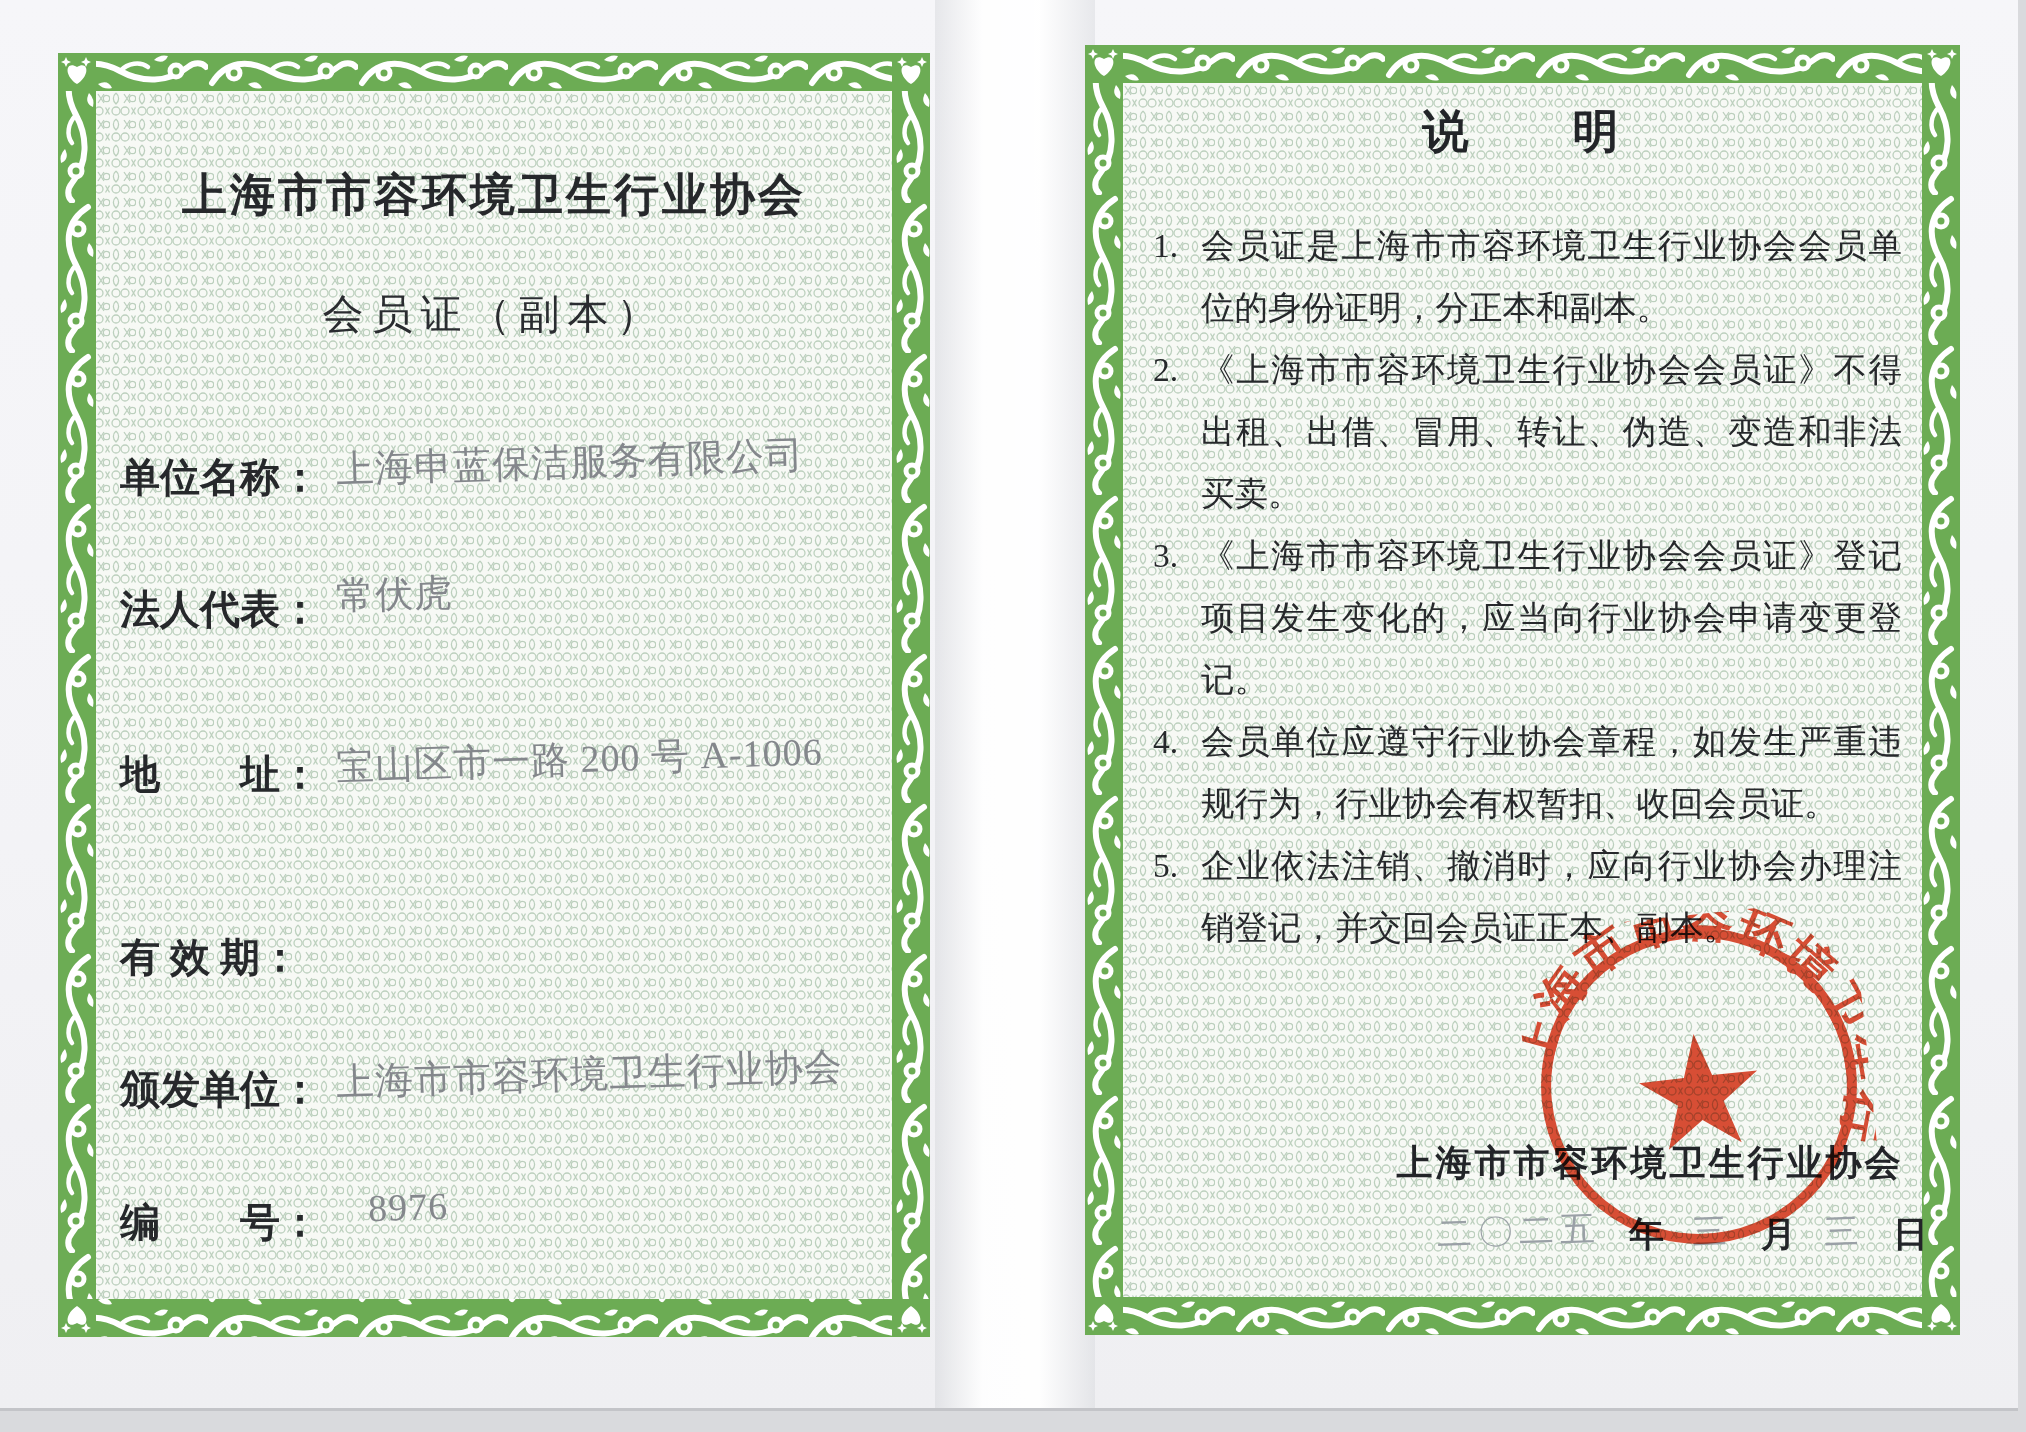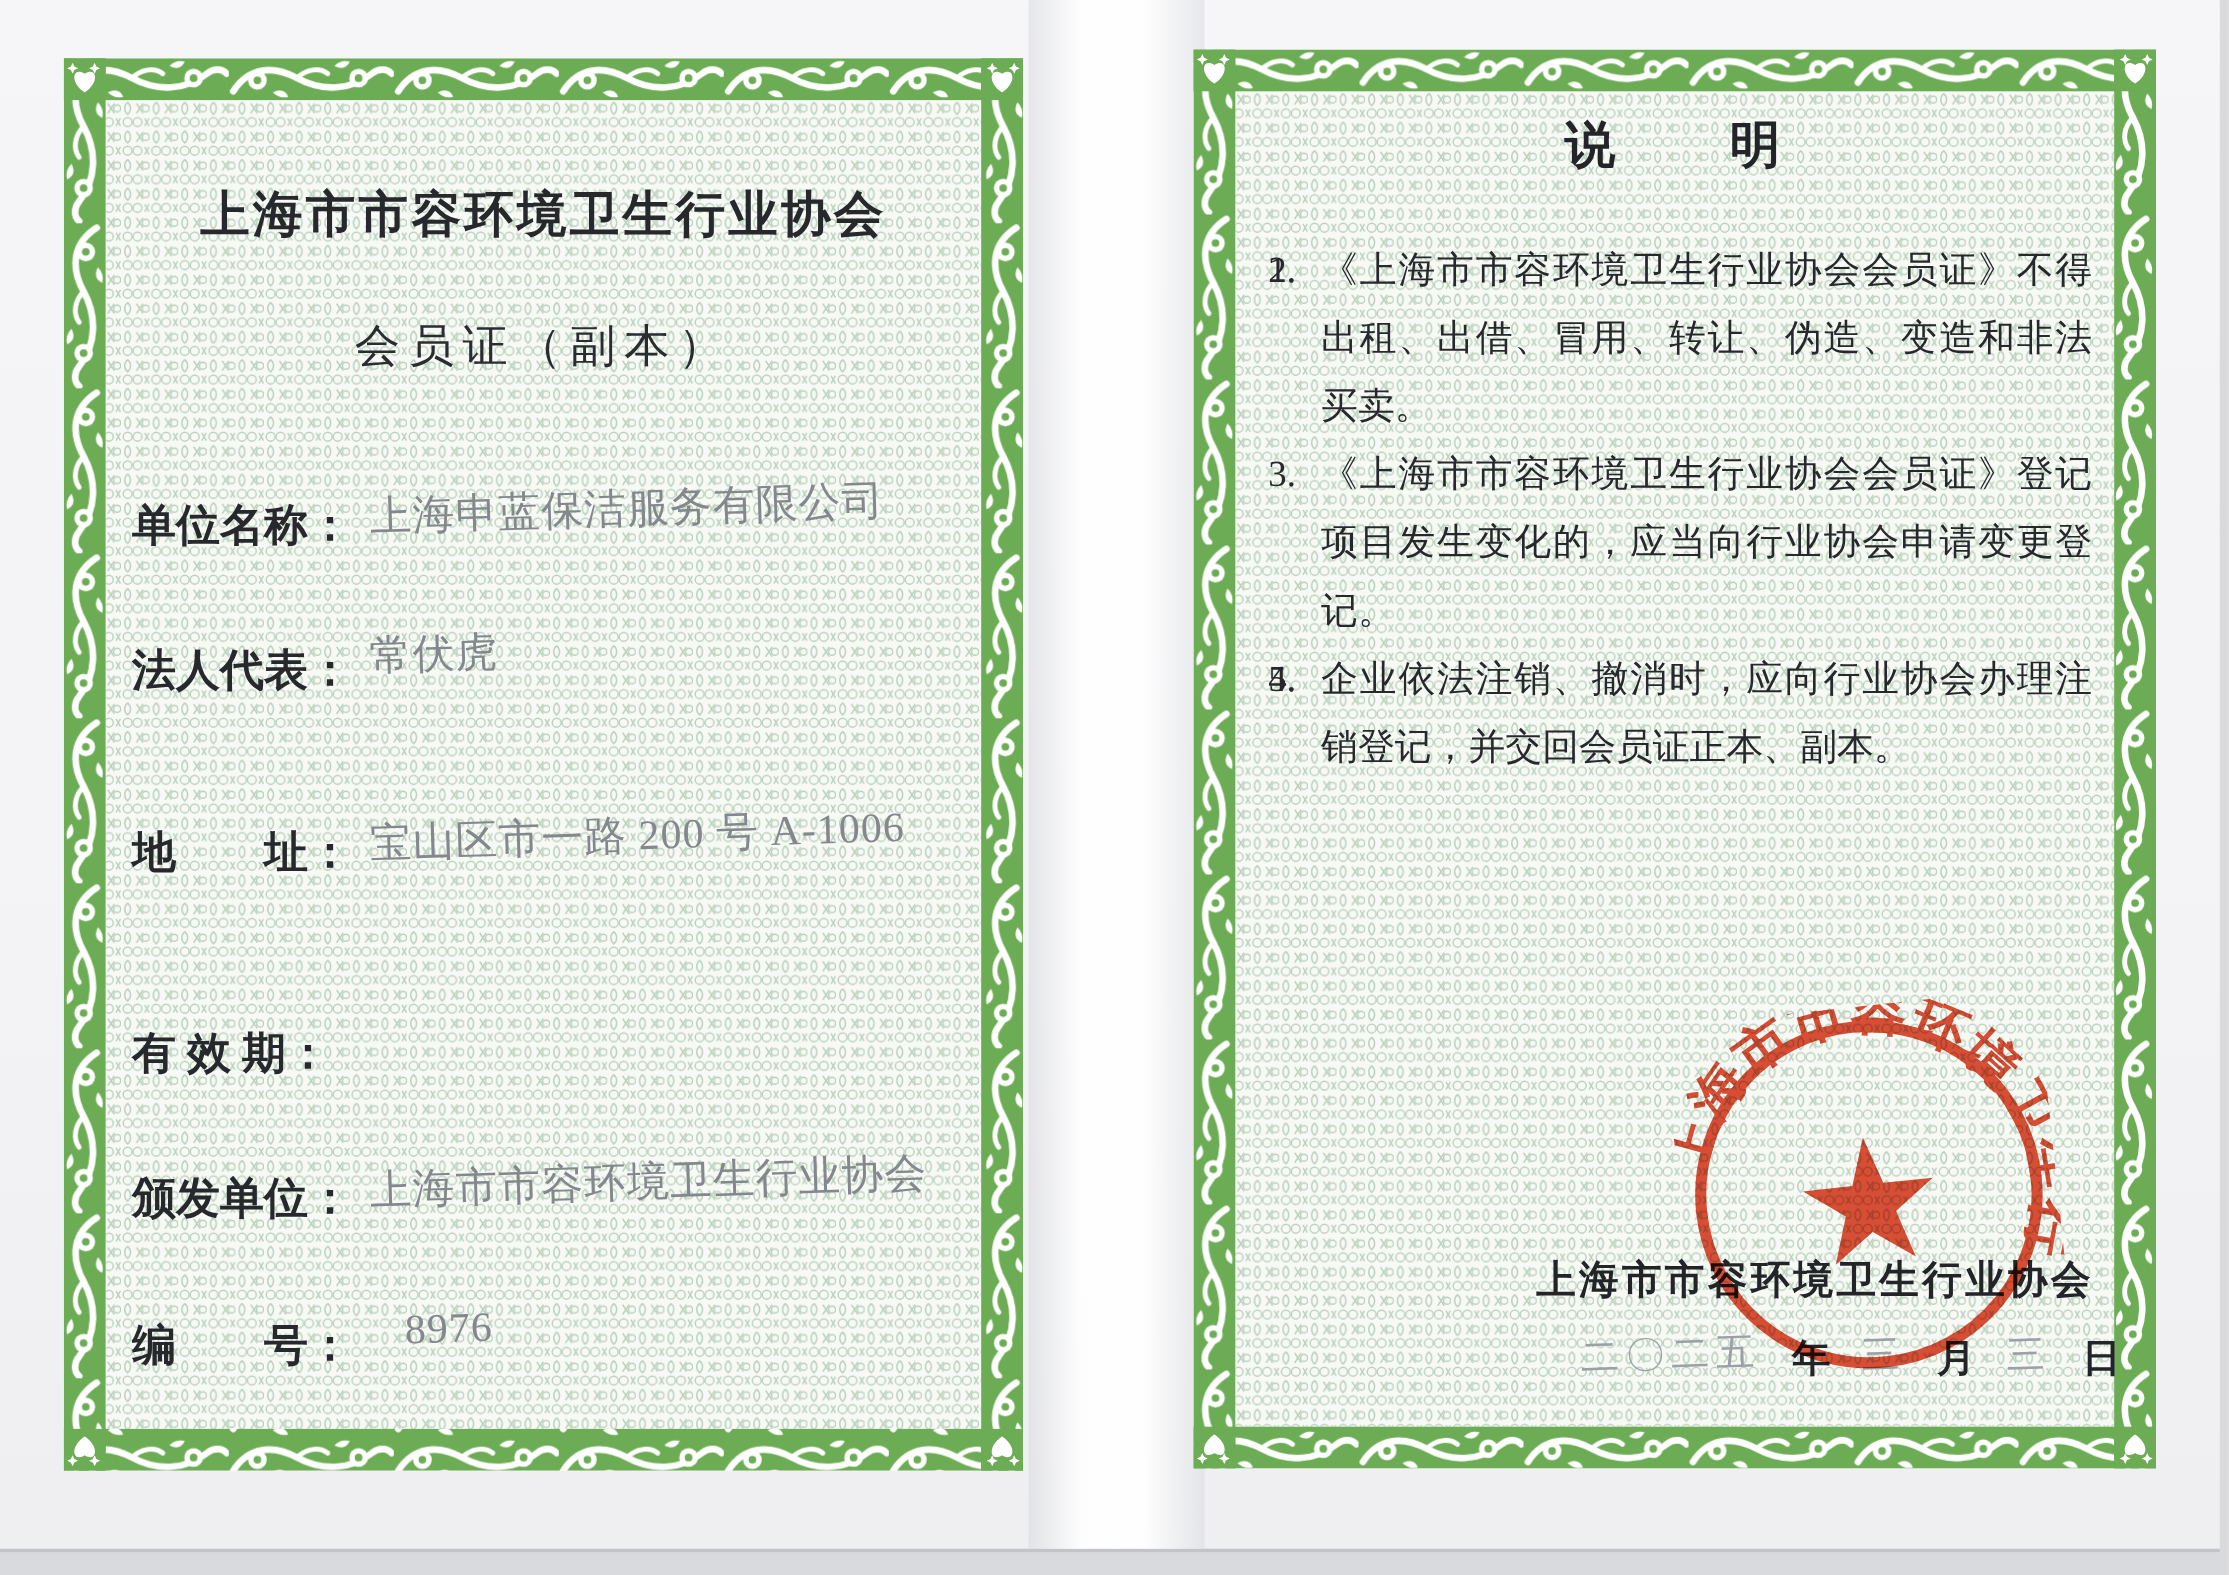--- a/index.html
+++ b/index.html
@@ -151,30 +151,30 @@
     <use href="#cornerMotif"></use>
     <use href="#cornerMotif" transform="translate(875,0) scale(-1,1)"></use>
     <use href="#cornerMotif" transform="translate(0,1290) scale(1,-1)"></use>
     <use href="#cornerMotif" transform="translate(875,1290) scale(-1,-1)"></use>
   </svg>
   <div class="content">
     <div class="rp-title">说　　明</div>
 
     <div class="rp-list">
       <div class="notice-item">
-        <span class="num">1.</span>
+        <span class="num">1.</span><span>会员证是上海市市容环境卫生行业协会会员单位的身份证明，分正本和副本。</span>
       </div>
       <div class="notice-item">
         <span class="num">2.</span><span>《上海市市容环境卫生行业协会会员证》不得出租、出借、冒用、转让、伪造、变造和非法买卖。</span>
       </div>
       <div class="notice-item">
         <span class="num">3.</span><span>《上海市市容环境卫生行业协会会员证》登记项目发生变化的，应当向行业协会申请变更登记。</span>
       </div>
       <div class="notice-item">
-        <span class="num">4.</span>
+        <span class="num">4.</span><span>会员单位应遵守行业协会章程，如发生严重违规行为，行业协会有权暂扣、收回会员证。</span>
       </div>
       <div class="notice-item">
         <span class="num">5.</span><span>企业依法注销、撤消时，应向行业协会办理注销登记，并交回会员证正本、副本。</span>
       </div>
     </div>
 
     <div class="issuer-line">上海市市容环境卫生行业协会</div>
 
     <div class="date-line">
       <span class="dg">二〇二五</span>

